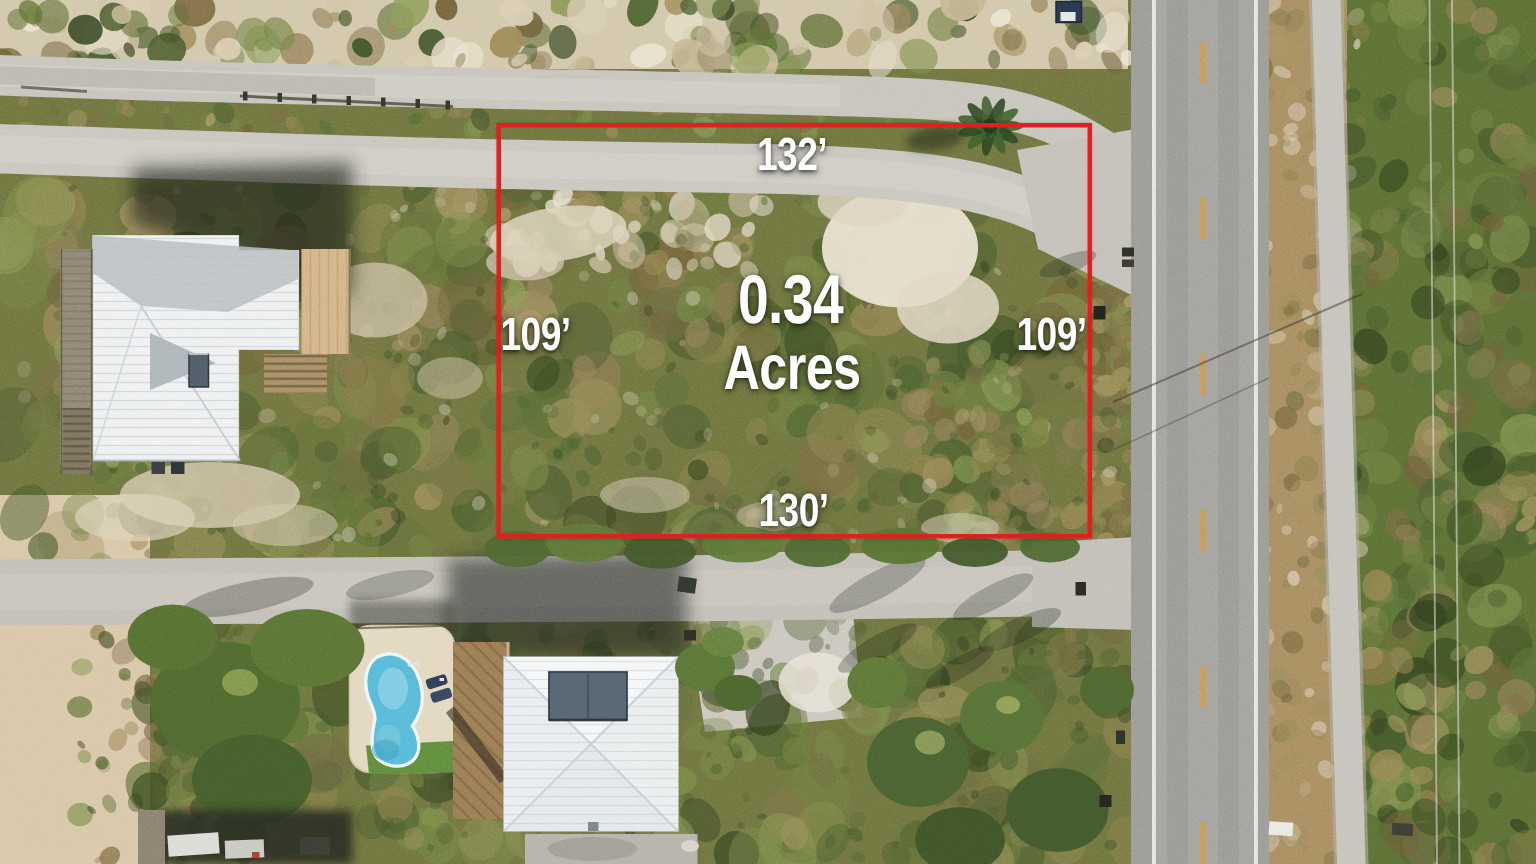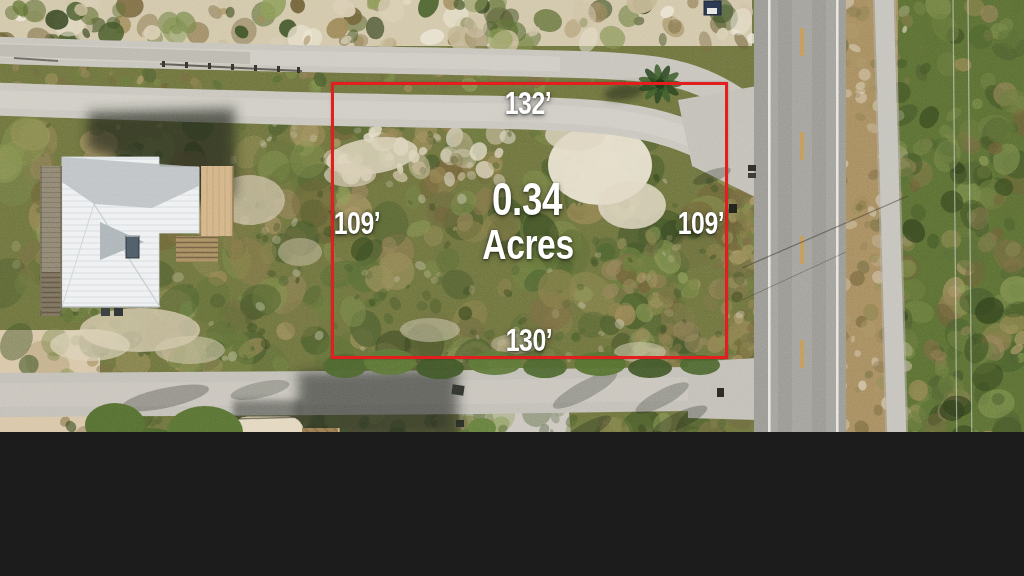--- a/index.html
+++ b/index.html
@@ -1,17 +1,17 @@
 <!DOCTYPE html>
 <html><head>
 <meta charset="utf-8">
 <style>
   html,body{margin:0;padding:0;background:#1c1c1c;}
   .stage{
-    position:relative;width:1024px;height:432px;overflow:hidden;
+    position:relative;width:1024px;height:576px;overflow:hidden;
     font-family:"Liberation Sans","DejaVu Sans",sans-serif;
     --boundary:#e41e1e; --labelc:#ffffff;
   }
   .stage svg{position:absolute;left:0;top:0;display:block;}
   .lot-boundary{
     position:absolute;left:331px;top:82px;width:397px;height:277px;
     box-sizing:border-box;border:3px solid var(--boundary);
     box-shadow:0 0 2px rgba(0,0,0,.25);
   }
   .label{

